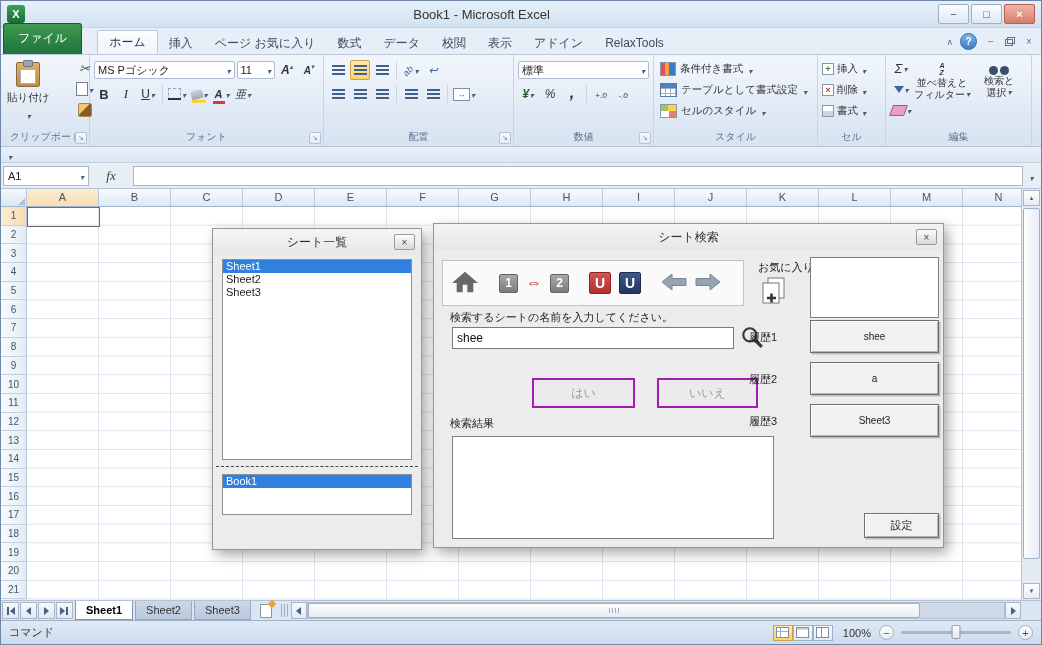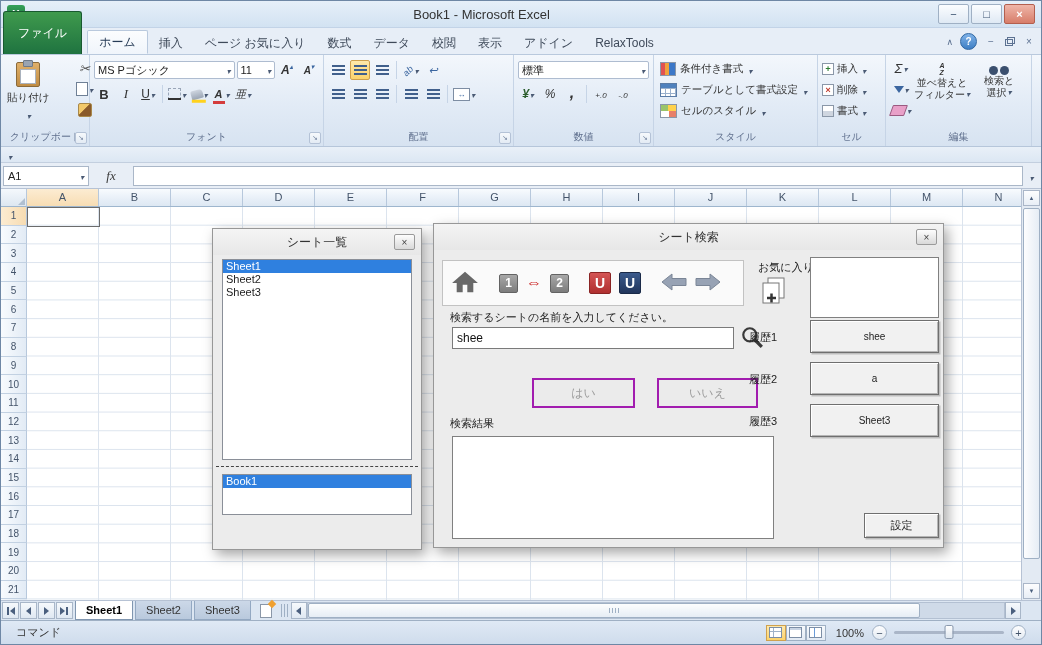--- a/index.html
+++ b/index.html
@@ -13,21 +13,21 @@
   .tb-btns{display:flex;gap:2px;}
   .tbb{width:29px;height:18px;border:1px solid #9fb0c4;border-radius:2px;background:linear-gradient(#fbfdff,#dfe9f4);display:flex;align-items:center;justify-content:center;font-size:11px;color:#39506e;}
   .tbb.min::before{content:"−";}
   .tbb.max::before{content:"□";}
   .tbb.close{background:linear-gradient(#efb6a9,#d77d6a);border-color:#b35f4e;color:#fff;}
   .tbb.close::before{content:"×";font-weight:bold;}
 
   
   .tabrow{height:27px;background:#e7eef7;display:flex;align-items:flex-end;padding-left:2px;border-bottom:1px solid #b9c9dd;position:relative;box-sizing:border-box;}
   .rtab{height:22px;line-height:22px;padding:0 11px;font-size:12px;color:#3f4a5a;white-space:nowrap;}
-  .rtab.file{background:linear-gradient(#3f9a4d,#1f7340);color:#fff;border-radius:3px 3px 0 0;padding:10px 14px;margin-right:5px;border:1px solid #18592f;border-bottom:none;}
+  .rtab.file{background:linear-gradient(#3f9a4d,#1f7340);color:#fff;border-radius:3px 3px 0 0;padding:4px 14px;margin-right:15px;border:1px solid #18592f;border-bottom:none;font-family:Liberation Mono, monospace;}
   .rtab.active{background:linear-gradient(#fbfdfe,#f0f5fb);border:1px solid #b9c9dd;border-bottom:1px solid #f0f5fb;border-radius:2px 2px 0 0;color:#253a55;}
   .tabrow-right{position:absolute;right:5px;top:5px;display:flex;gap:7px;align-items:center;}
   .mini-caret{font-size:9px;color:#5d7292;}
   .mini-caret::before{content:"∧";}
   .help-btn{width:15px;height:15px;border-radius:50%;background:linear-gradient(#7fb2e8,#3f7fc4);color:#fff;font-size:10px;font-weight:bold;display:flex;align-items:center;justify-content:center;border:1px solid #2f66a2;}
   .help-btn::before{content:"?";}
   .wctl{font-size:10px;color:#5d7292;width:14px;text-align:center;}
   .wctl.wmin::before{content:"−";}
   .wctl.wclose::before{content:"×";}
   .wrestore{position:relative;width:10px;height:9px;}
@@ -168,21 +168,21 @@
   .ico-newsheet{position:relative;width:10px;height:12px;background:#fff;border:1px solid #8a97a8;}
   .ico-newsheet::after{content:"";position:absolute;right:-4px;top:-4px;width:6px;height:6px;background:#f0a030;transform:rotate(45deg);}
   .tab-grip{width:8px;margin:3px 2px;background:repeating-linear-gradient(to right,#9fb0c4 0 1px,transparent 1px 3px);}
   .hs-btn{width:16px;margin:1px 0;background:linear-gradient(#f6f9fc,#dfe8f2);border:1px solid #a8b6c8;display:flex;align-items:center;justify-content:center;box-sizing:border-box;}
   .hs-track{flex:1;position:relative;margin:1px 0;background:#cfdae8;border:1px solid #b3c0d2;box-sizing:border-box;}
   .hs-thumb{position:absolute;left:0;top:0;bottom:0;width:88%;background:linear-gradient(#fdfefe,#e6edf5);border:1px solid #9fb0c4;border-radius:2px;box-sizing:border-box;}
   .hs-thumb::after{content:"";position:absolute;left:50%;top:4px;bottom:4px;width:10px;transform:translateX(-50%);background:repeating-linear-gradient(to right,#9fb0c4 0 1px,transparent 1px 3px);}
   .corner-gap{width:20px;}
 
   
-  .statusbar{height:24px;background:linear-gradient(#dfe9f5,#cfdcec);border-top:1px solid #9fb0c4;display:flex;align-items:center;padding:0 15px;font-size:11px;color:#333;box-sizing:border-box;}
+  .statusbar{height:24px;background:linear-gradient(#dfe9f5,#cfdcec);border-top:1px solid #9fb0c4;display:flex;align-items:center;padding:0 8px;font-size:11px;color:#333;box-sizing:border-box;}
   .sb-spacer{flex:1;}
   .view-btns{display:flex;margin-right:10px;}
   .vb{width:20px;height:16px;border:1px solid #9fb0c4;background:linear-gradient(#f6f9fc,#e2eaf4);display:flex;align-items:center;justify-content:center;box-sizing:border-box;}
   .vb.active{background:linear-gradient(#ffe9ab,#fcd36c);border-color:#cfa14e;}
   .vb-ico1{width:11px;height:9px;background:#fff;border:1px solid #7c8ea6;background-image:linear-gradient(to right,transparent 3px,#9fb2c9 3px,#9fb2c9 4px,transparent 4px),linear-gradient(to bottom,transparent 3px,#9fb2c9 3px,#9fb2c9 4px,transparent 4px);}
   .vb-ico2{width:11px;height:9px;background:#fff;border:1px solid #7c8ea6;box-shadow:inset 0 2px 0 #c8d4e4;}
   .vb-ico3{width:11px;height:9px;background:#fff;border:1px solid #7c8ea6;background-image:linear-gradient(to right,transparent 4px,#6a9bd8 4px,#6a9bd8 5px,transparent 5px);}
   .sb-zoom{margin-right:8px;}
   .zbtn{width:15px;height:15px;border:1px solid #9fb0c4;border-radius:50%;background:linear-gradient(#fdfdfe,#e4ebf3);display:flex;align-items:center;justify-content:center;font-size:11px;color:#44546a;box-sizing:border-box;}
   .zbtn.zminus::before{content:"−";}

